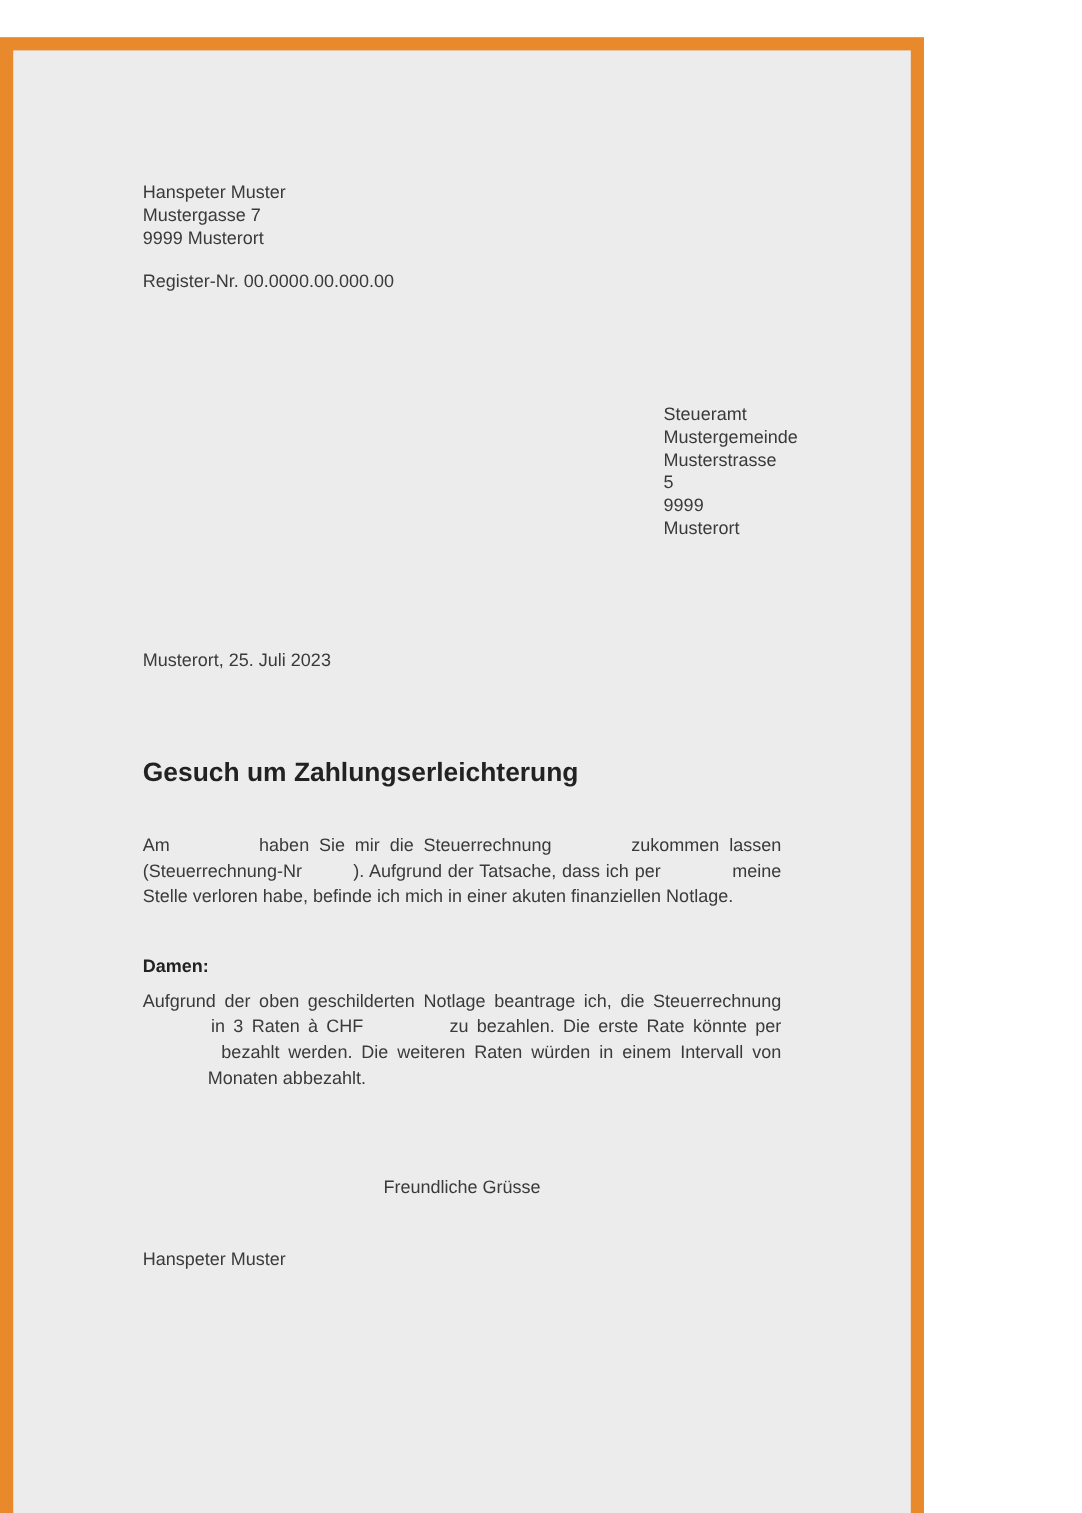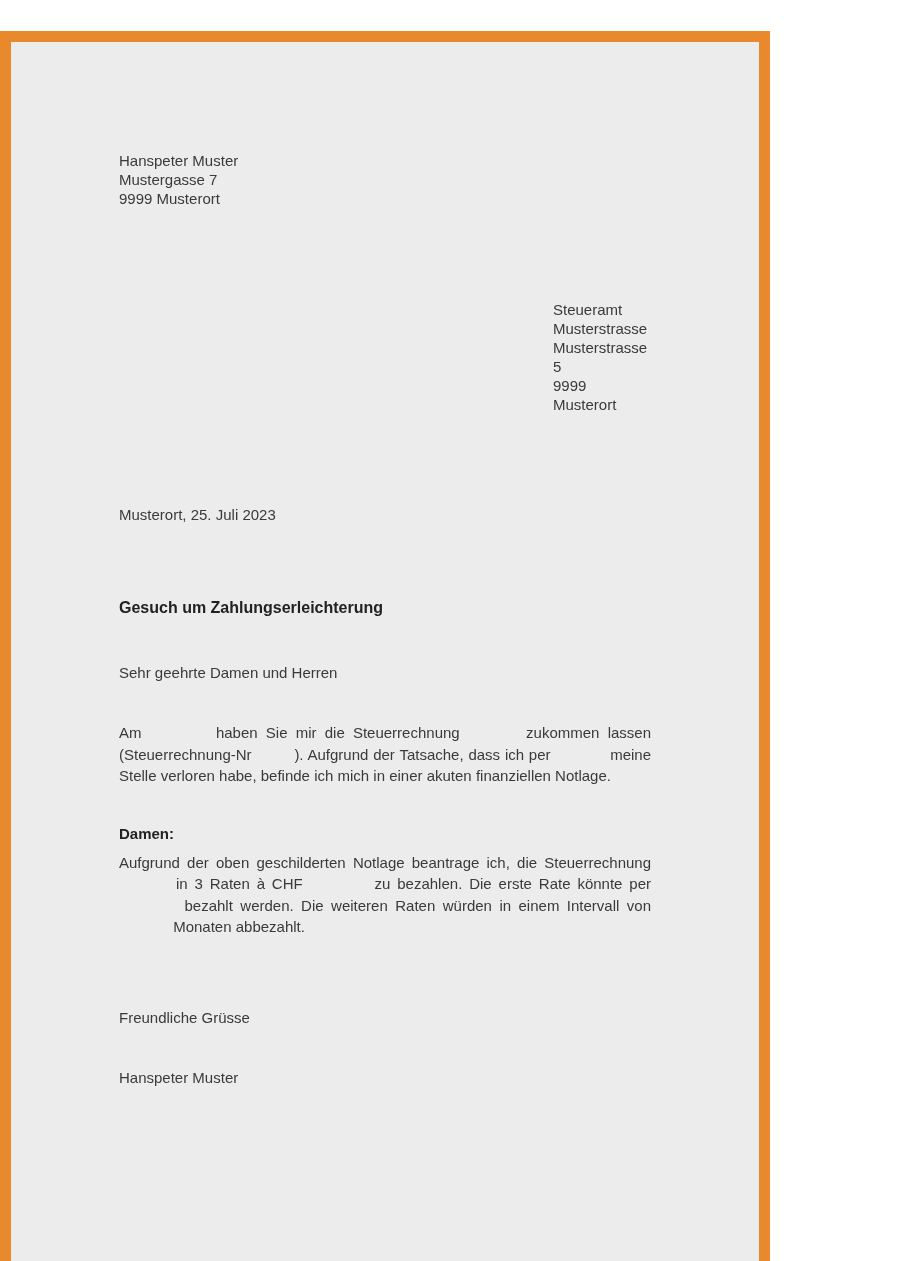--- a/index.html
+++ b/index.html
@@ -21,75 +21,75 @@
     color: #3a3a3a;
     font-size: 15px;
   }
   .addr-line { line-height: 19px; }
   .sender-block { margin-top: 109px; }
   .register-line { margin-top: 17px; line-height: 19px; }
   .recipient-block { margin-top: 92px; margin-left: 434px; }
   .date-line { margin-top: 91px; line-height: 19px; }
   .subject-line {
     margin-top: 74px;
-    font-size: 16px;
+    font-size: 22px;
     font-weight: bold;
     color: #222222;
     line-height: 20px;
   }
   .salutation { margin-top: 45px; line-height: 19px; }
   p.body-par {
     line-height: 21.5px;
   }
   .just { text-align: justify; }
   .par-1 { margin-top: 40px; }
   .par-2 { margin-top: 11px; }
   .antrag-heading {
     margin-top: 37px;
     font-weight: bold;
     color: #222222;
     line-height: 20px;
     font-size: 15px;
   }
   .par-antrag { margin-top: 8px; }
   .par-closing { margin-top: 40px; }
-  .closing-phrase { margin-top: 70px; line-height: 19px; }
+  .closing-phrase { margin-top: 70px; line-height: 19px; text-align: center; }
   .signature-name { margin-top: 41px; line-height: 19px; }
   .blank {
     display: inline-block;
     height: 1px;
     vertical-align: baseline;
   }
   .blank-sm { width: 38px; }
   .blank-md { width: 50px; }
   .blank-lg { width: 58px; }
 </style>
 </head>
 <body>
 
 <div class="page">
   <div class="content">
 
     <div class="sender-block">
       <div class="addr-line">Hanspeter Muster</div>
       <div class="addr-line">Mustergasse 7</div>
       <div class="addr-line">9999 Musterort</div>
+      <div class="register-line">Register-Nr. 00.0000.00.000.00</div>
     </div>
 
     <div class="recipient-block">
-      <div class="addr-line">Steueramt Musterstrasse</div>
+      <div class="addr-line">Steueramt Mustergemeinde</div>
       <div class="addr-line">Musterstrasse 5</div>
       <div class="addr-line">9999 Musterort</div>
     </div>
 
     <div class="date-line">Musterort, 25. Juli 2023</div>
 
     <div class="subject-line">Gesuch um Zahlungserleichterung</div>
 
-    <div class="salutation">Sehr geehrte Damen und Herren</div>
 
     <p class="body-par just par-1"><span>Am</span> <span class="blank blank-lg"></span> <span>haben Sie mir die Steuerrechnung</span> <span class="blank blank-md"></span> <span>zukommen lassen (Steuerrechnung-Nr</span> <span class="blank blank-sm"></span><span>). Aufgrund der Tatsache, dass ich per</span> <span class="blank blank-md"></span> <span>meine Stelle verloren habe, befinde ich mich in einer akuten finanziellen Notlage.</span></p>
 
 
     <div class="antrag-heading">Damen:</div>
 
     <p class="body-par just par-antrag"><span>Aufgrund der oben geschilderten Notlage beantrage ich, die Steuerrechnung</span> <span class="blank blank-md"></span> <span>in 3 Raten à CHF</span> <span class="blank blank-lg"></span> <span>zu bezahlen. Die erste Rate könnte per</span> <span class="blank blank-lg"></span> <span>bezahlt werden. Die weiteren Raten würden in einem Intervall von</span> <span class="blank blank-md"></span> <span>Monaten abbezahlt.</span></p>
 
 
     <div class="closing-phrase">Freundliche Grüsse</div>

